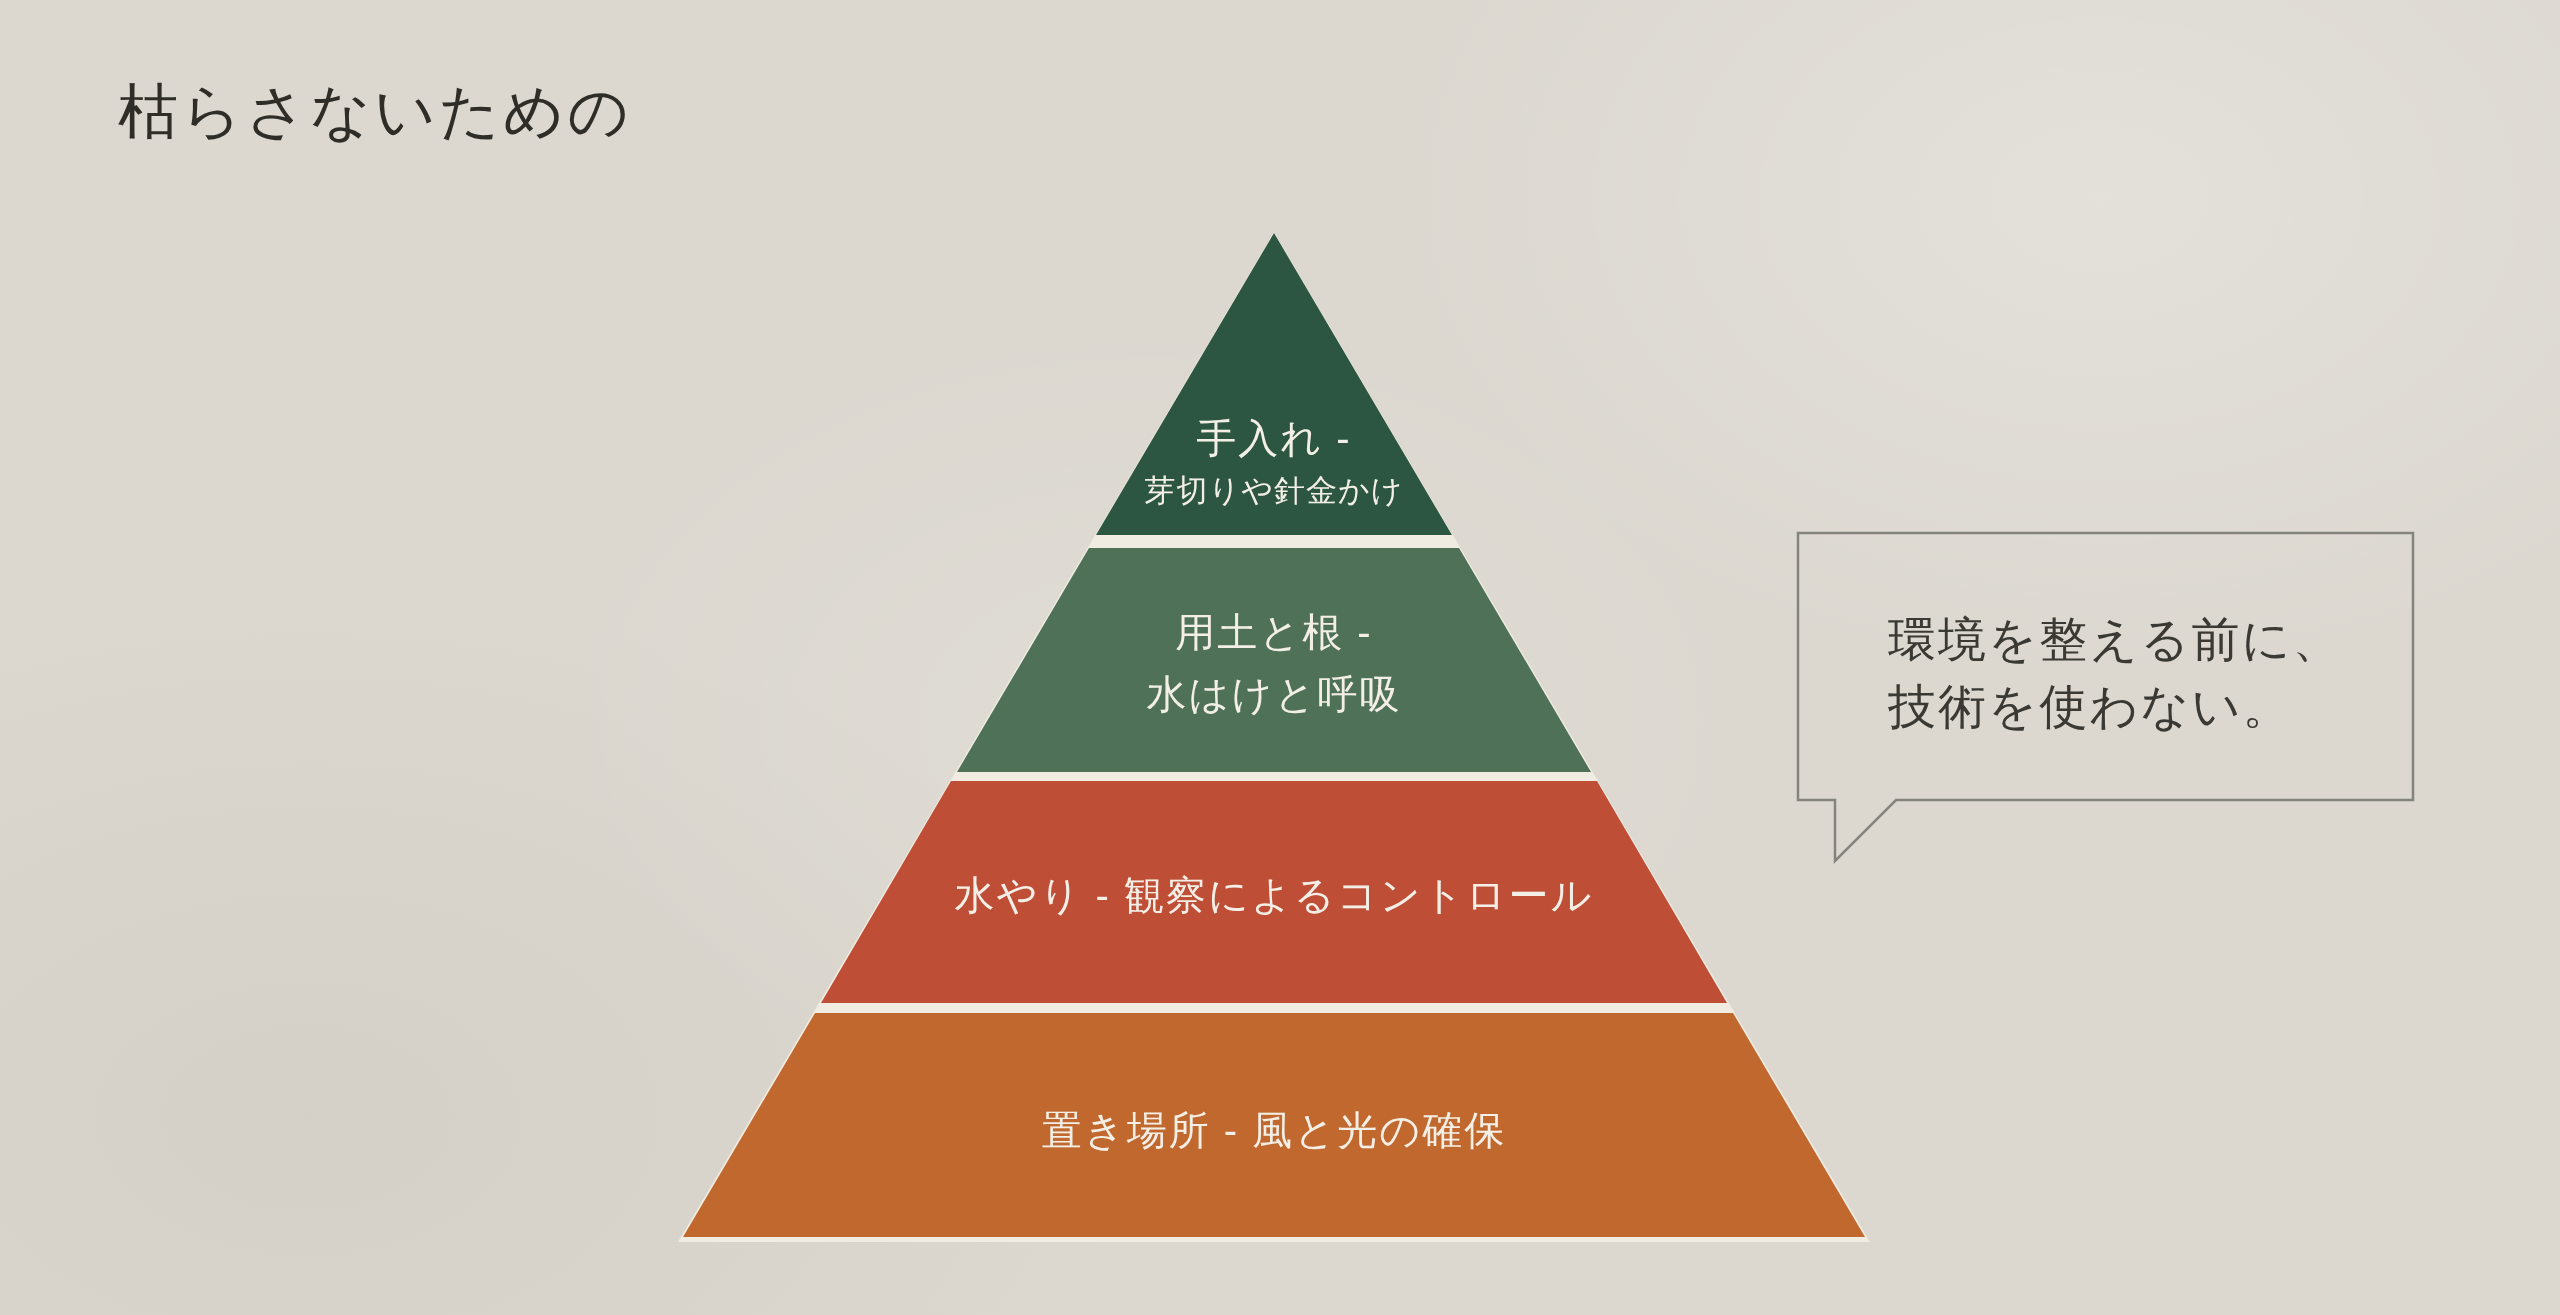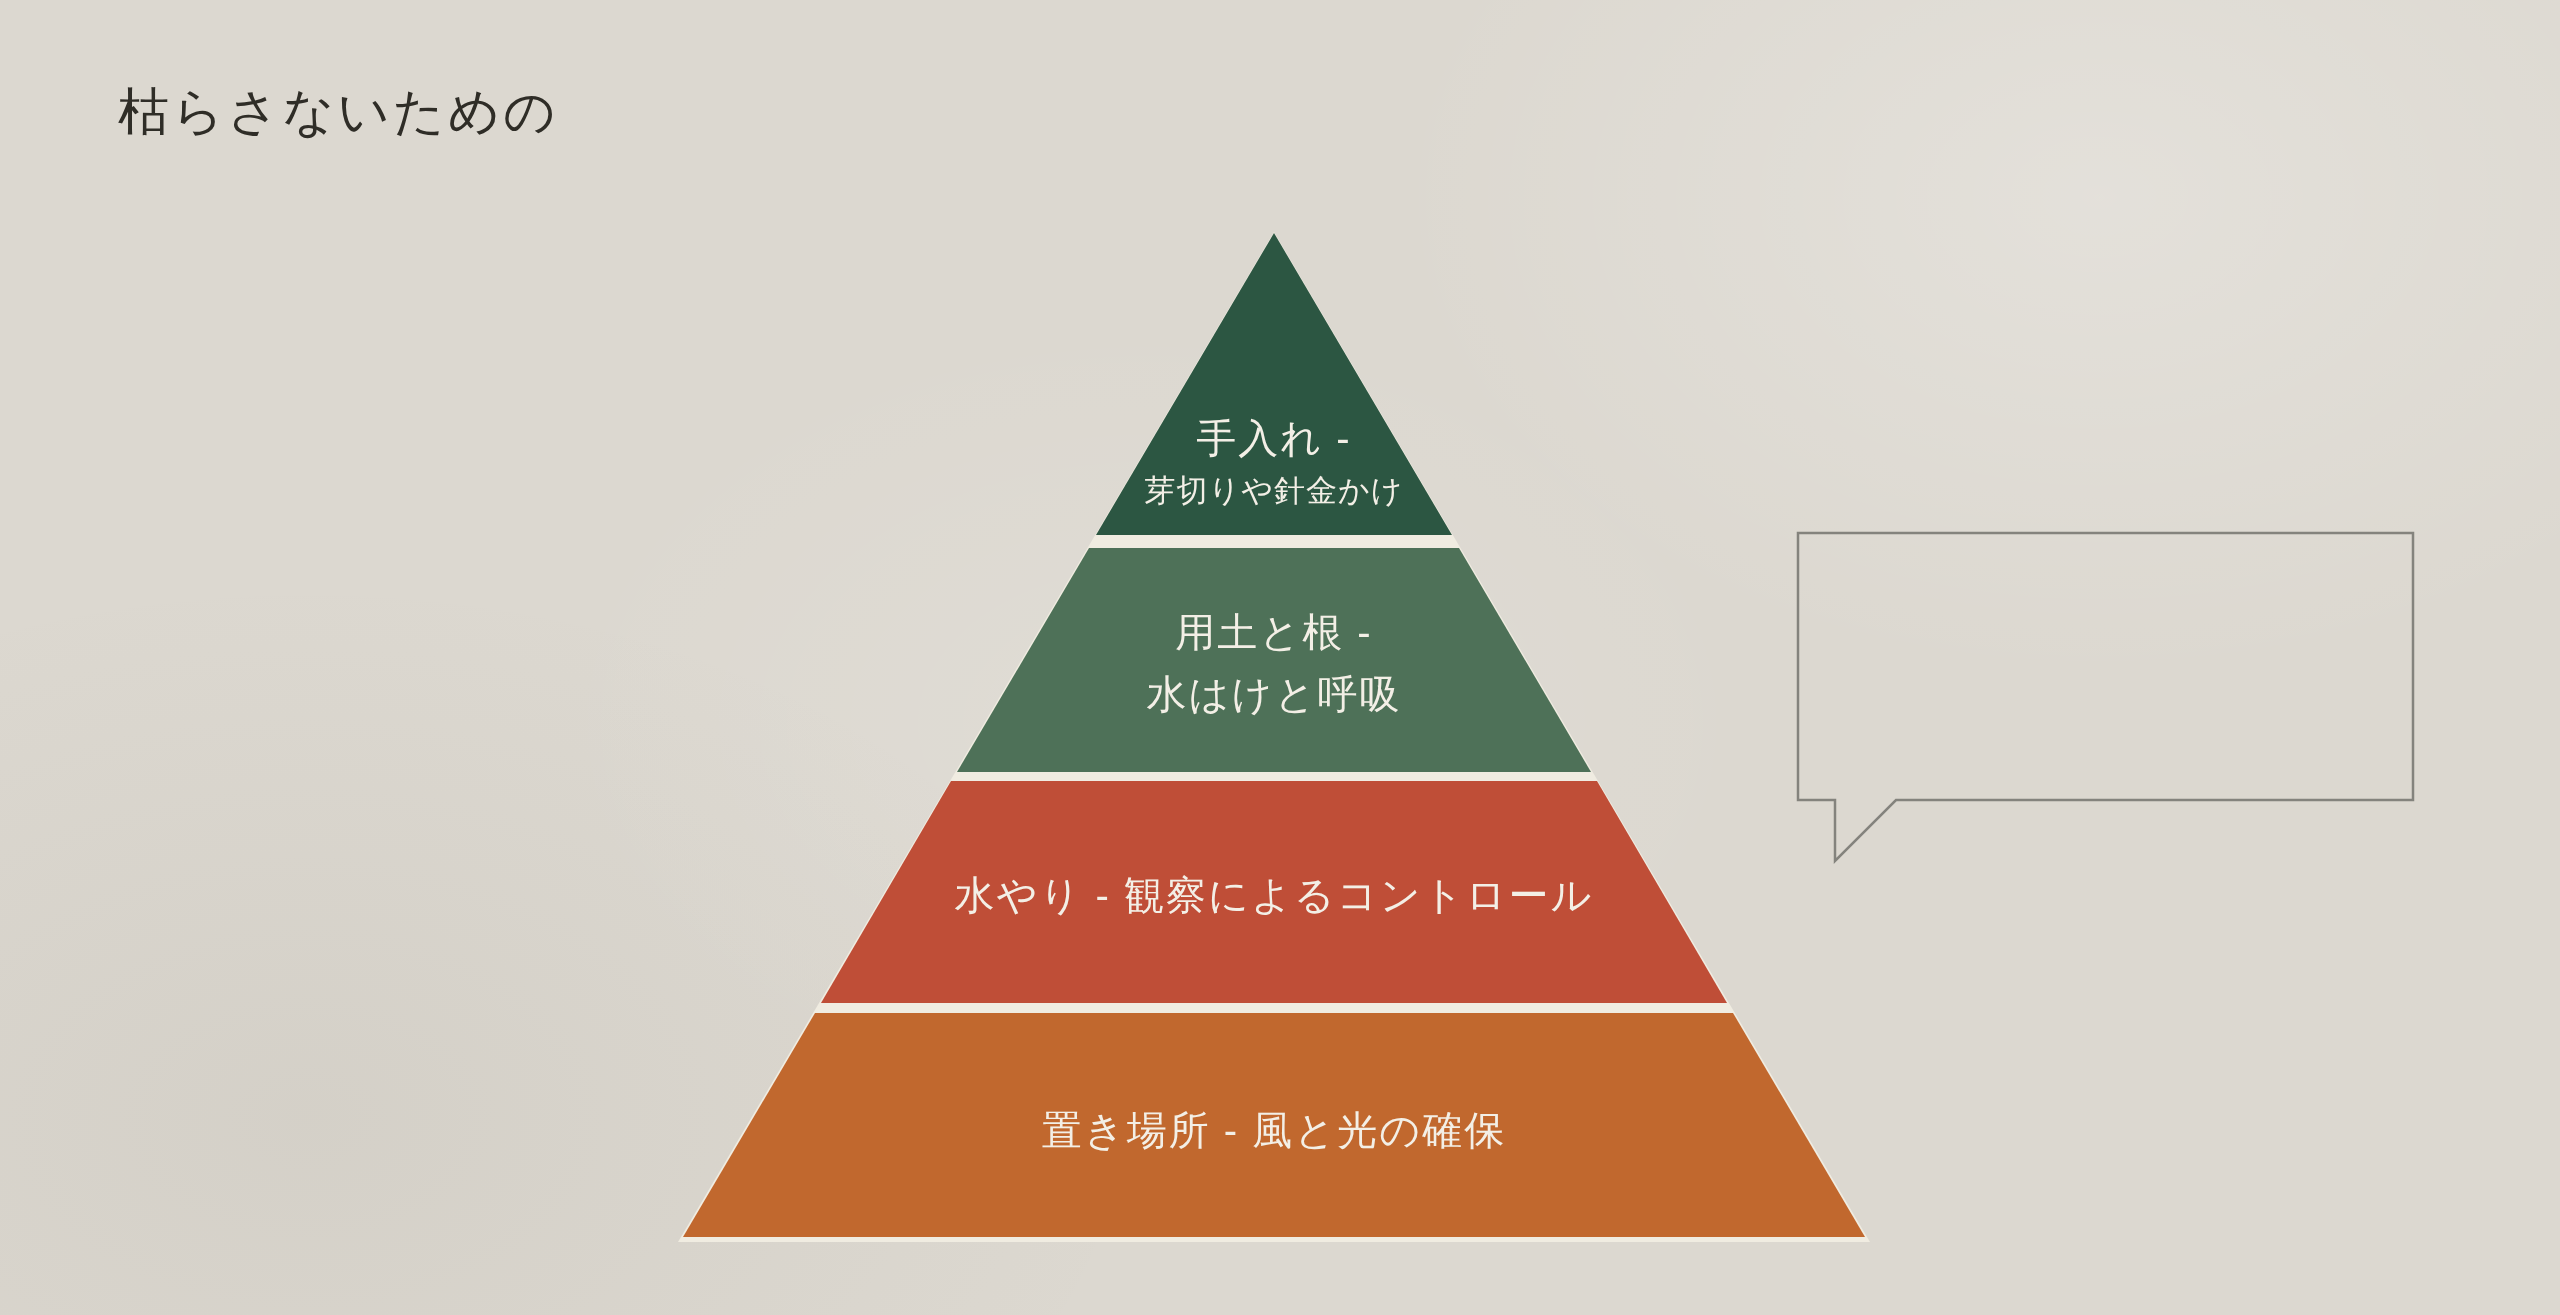--- a/index.html
+++ b/index.html
@@ -19,21 +19,21 @@
       radial-gradient(900px 600px at 45% 55%, rgba(255,255,255,0.10), rgba(255,255,255,0) 70%),
       #dcd8d0;
     font-family: "Liberation Sans", "DejaVu Sans", sans-serif;
   }
   .title {
     position: absolute;
     left: 88px;
     top: 58px;
     color: #2f2d27;
     font-family: "Liberation Serif", "DejaVu Serif", serif;
-    font-size: 51px;
+    font-size: 60px;
     line-height: 108px;
     letter-spacing: 3px;
     white-space: nowrap;
   }
   .title .line1 { padding-left: 30px; }
   .pyramid-svg {
     position: absolute;
     left: 0;
     top: 0;
     width: 2560px;
@@ -92,14 +92,18 @@
     <text class="band-text" x="1274" y="646" fill="#f3efe6">用土と根 -</text>
     <text class="band-text" x="1274" y="708" fill="#f3efe6">水はけと呼吸</text>
 
     <text class="band-text" x="1274" y="909" fill="#f3efe6">水やり - 観察によるコントロール</text>
 
     <text class="band-text" x="1274" y="1144" fill="#f3efe6">置き場所 - 風と光の確保</text>
 
     <path class="callout-outline" d="M 1798 533 L 2413 533 L 2413 800 L 1896 800 L 1835 861 L 1835 800 L 1798 800 Z" stroke="#84837d"></path>
   </svg>
 
+  <div class="callout-text">
+    <div>環境を整える前に、</div>
+    <div>技術を使わない。</div>
+  </div>
 
 </div>
 
 </body></html>

